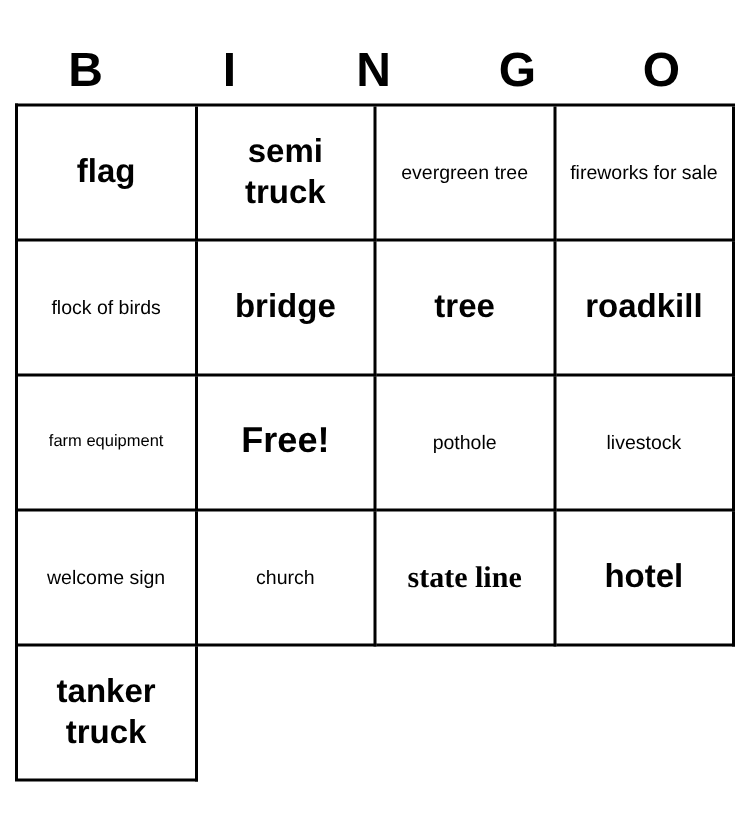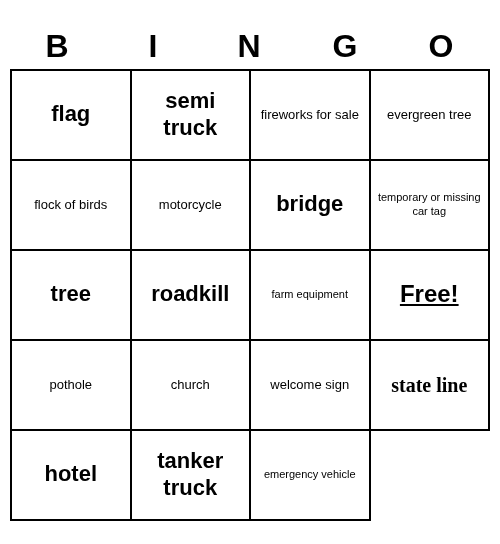--- a/index.html
+++ b/index.html
@@ -39,21 +39,21 @@
       text-align: center;
       padding: 6px 4px;
     }
     .bingo-cell .cell-text {
       line-height: 1.2;
     }
     .size-large { font-size: 22px; font-weight: bold; }
     .size-medium { font-size: 22px; font-weight: bold; }
     .size-small { font-size: 13px; }
     .size-xsmall { font-size: 11px; }
-    .free-cell { font-size: 24px; font-weight: bold; text-decoration: underline; }
+    .free-cell { font-size: 24px; font-weight: bold; }
     .state-line { font-size: 20px; font-weight: bold; line-height: 1.1; font-family: Liberation Serif, serif; }
   </style>
 </head>
 <body>
 
 <div style="width:480px;">
   <div class="bingo-header">
   <div class="header-cell">B</div>
       <div class="header-cell">I</div>
       <div class="header-cell">N</div>
@@ -61,64 +61,58 @@
       <div class="header-cell">O</div>
     </div>
   <div class="bingo-grid">
   <div class="bingo-cell">
         <span class="cell-text size-large">flag</span>
       </div>
       <div class="bingo-cell">
         <span class="cell-text size-medium">semi truck</span>
       </div>
       <div class="bingo-cell">
-        <span class="cell-text size-small">fireworks for sale</span>
+        <span class="cell-text size-small">evergreen tree</span>
       </div>
       <div class="bingo-cell">
-        <span class="cell-text size-small">evergreen tree</span>
+        <span class="cell-text size-small">fireworks for sale</span>
       </div>
       <div class="bingo-cell">
         <span class="cell-text size-small">flock of birds</span>
       </div>
       <div class="bingo-cell">
-        <span class="cell-text size-small">motorcycle</span>
-      </div>
-      <div class="bingo-cell">
         <span class="cell-text size-medium">bridge</span>
-      </div>
-      <div class="bingo-cell">
-        <span class="cell-text size-xsmall">temporary or missing car tag</span>
       </div>
       <div class="bingo-cell">
         <span class="cell-text size-large">tree</span>
       </div>
       <div class="bingo-cell">
         <span class="cell-text size-medium">roadkill</span>
       </div>
       <div class="bingo-cell">
         <span class="cell-text size-xsmall">farm equipment</span>
       </div>
       <div class="bingo-cell">
         <span class="cell-text free-cell">Free!</span>
       </div>
       <div class="bingo-cell">
         <span class="cell-text size-small">pothole</span>
       </div>
       <div class="bingo-cell">
-        <span class="cell-text size-small">church</span>
+        <span class="cell-text size-small">livestock</span>
       </div>
       <div class="bingo-cell">
         <span class="cell-text size-small">welcome sign</span>
+      </div>
+      <div class="bingo-cell">
+        <span class="cell-text size-small">church</span>
       </div>
       <div class="bingo-cell">
         <span class="cell-text state-line">state line</span>
       </div>
       <div class="bingo-cell">
         <span class="cell-text size-large">hotel</span>
       </div>
       <div class="bingo-cell">
         <span class="cell-text size-medium">tanker truck</span>
       </div>
-      <div class="bingo-cell">
-        <span class="cell-text size-xsmall">emergency vehicle</span>
-      </div>
     </div>
 </div>
 
 </body></html>

